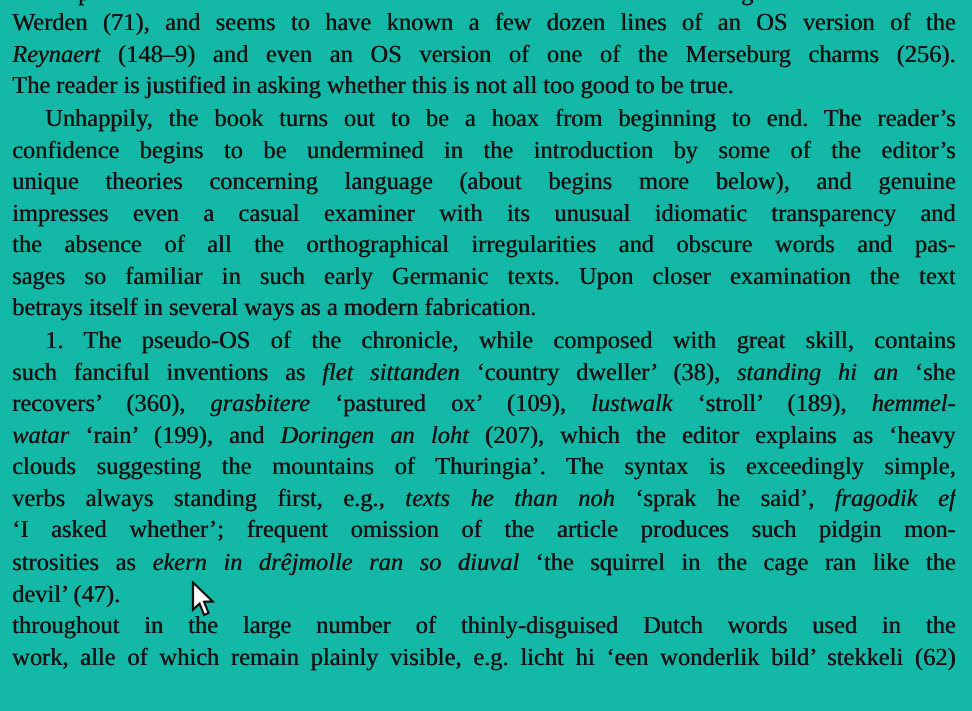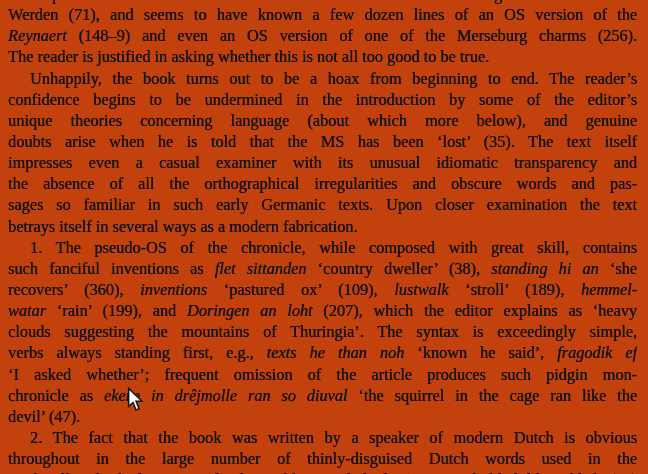--- a/index.html
+++ b/index.html
@@ -37,45 +37,43 @@
   }
   .cursor{
     position:absolute;
     width:17px;height:26px;
     pointer-events:none;
   }
 </style>
 </head>
 <body>
 
-<div class="page" style="background: #c2410c; color: rgb(20, 20, 20);">
+<div class="page" style="background: #14b8a6; color: rgb(20, 20, 20);">
 
   <div class="text-column">
       <div class="line"></div>
       <div class="line"><span>Werden (71), and seems to have known a few dozen lines of an OS version of the</span></div>
       <div class="line"><i>Reynaert</i><span> (148–9) and even an OS version of one of the Merseburg charms (256).</span></div>
       <div class="line end"><span>The reader is justified in asking whether this is not all too good to be true.</span></div>
       <div class="line indent"><span>Unhappily, the book turns out to be a hoax from beginning to end. The reader’s</span></div>
       <div class="line"><span>confidence begins to be undermined in the introduction by some of the editor’s</span></div>
-      <div class="line"><span>unique theories concerning language (about which more below), and genuine</span></div>
-      <div class="line"><span>doubts arise when he is told that the MS has been ‘lost’ (35). The text itself</span></div>
+      <div class="line"><span>unique theories concerning language (about begins more below), and genuine</span></div>
       <div class="line"><span>impresses even a casual examiner with its unusual idiomatic transparency and</span></div>
       <div class="line"><span>the absence of all the orthographical irregularities and obscure words and pas-</span></div>
       <div class="line"><span>sages so familiar in such early Germanic texts. Upon closer examination the text</span></div>
       <div class="line end"><span>betrays itself in several ways as a modern fabrication.</span></div>
       <div class="line indent"><span>1. The pseudo-OS of the chronicle, while composed with great skill, contains</span></div>
       <div class="line"><span>such fanciful inventions as </span><i>flet sittanden</i><span> ‘country dweller’ (38), </span><i>standing hi an</i><span> ‘she</span></div>
-      <div class="line"><span>recovers’ (360), </span><i>inventions</i><span> ‘pastured ox’ (109), </span><i>lustwalk</i><span> ‘stroll’ (189), </span><i>hemmel-</i></div>
+      <div class="line"><span>recovers’ (360), </span><i>grasbitere</i><span> ‘pastured ox’ (109), </span><i>lustwalk</i><span> ‘stroll’ (189), </span><i>hemmel-</i></div>
       <div class="line"><i>watar</i><span> ‘rain’ (199), and </span><i>Doringen an loht</i><span> (207), which the editor explains as ‘heavy</span></div>
       <div class="line"><span>clouds suggesting the mountains of Thuringia’. The syntax is exceedingly simple,</span></div>
-      <div class="line"><span>verbs always standing first, e.g., </span><i>texts he than noh</i><span> ‘known he said’, </span><i>fragodik ef</i></div>
+      <div class="line"><span>verbs always standing first, e.g., </span><i>texts he than noh</i><span> ‘sprak he said’, </span><i>fragodik ef</i></div>
       <div class="line"><span>‘I asked whether’; frequent omission of the article produces such pidgin mon-</span></div>
-      <div class="line"><span>chronicle as </span><i>ekern in drêjmolle ran so diuval</i><span> ‘the squirrel in the cage ran like the</span></div>
+      <div class="line"><span>strosities as </span><i>ekern in drêjmolle ran so diuval</i><span> ‘the squirrel in the cage ran like the</span></div>
       <div class="line end"><span>devil’ (47).</span></div>
-      <div class="line indent"><span>2. The fact that the book was written by a speaker of modern Dutch is obvious</span></div>
       <div class="line"><span>throughout in the large number of thinly-disguised Dutch words used in the</span></div>
       <div class="line"><span>work, alle of which remain plainly visible, e.g. licht hi ‘een wonderlik bild’ stekkeli (62)</span></div>
     </div>
 
   <div></div>
 
   <svg class="cursor" viewBox="0 0 12 19" xmlns="http://www.w3.org/2000/svg" style="left: 127px; top: 387px;">
     <path d="M1 1 L1 14.2 L4.2 11.3 L6.4 16.8 L8.6 15.8 L6.4 10.4 L10.6 10.2 Z" fill="#ffffff" stroke="#141414" stroke-width="1.1" stroke-linejoin="miter"></path>
   </svg>
 

